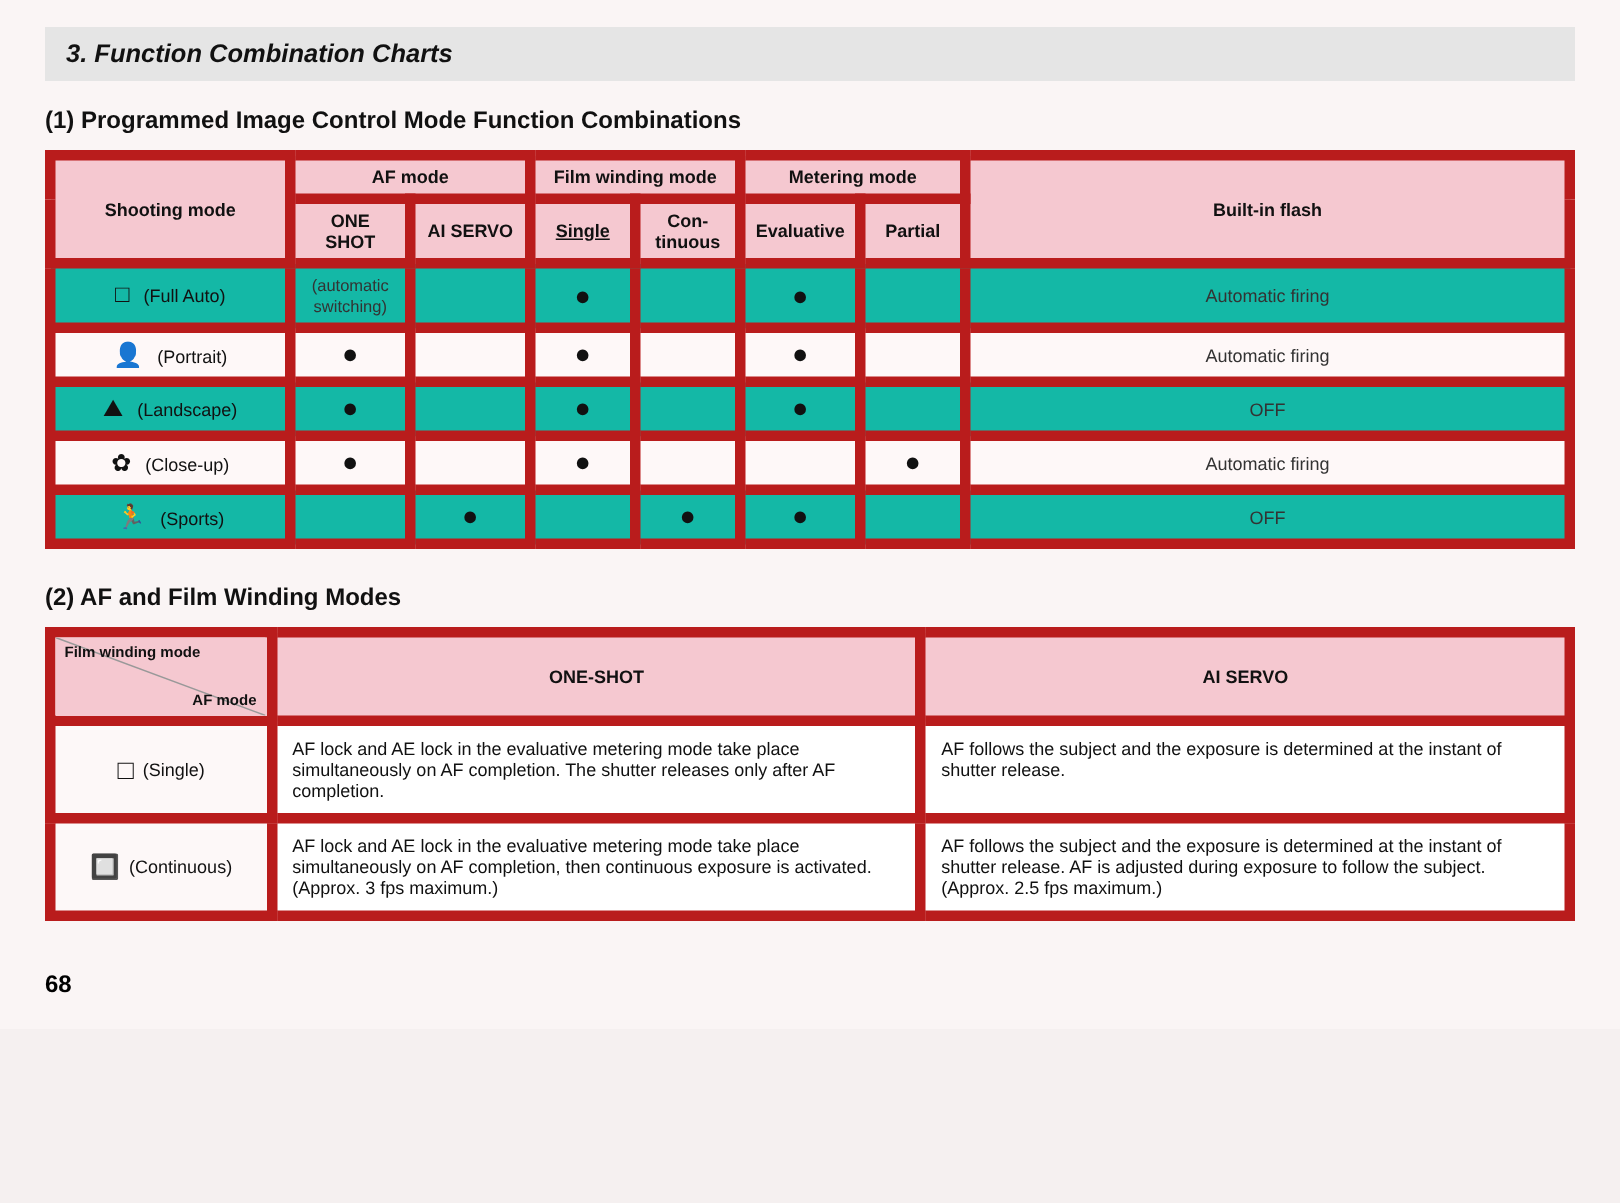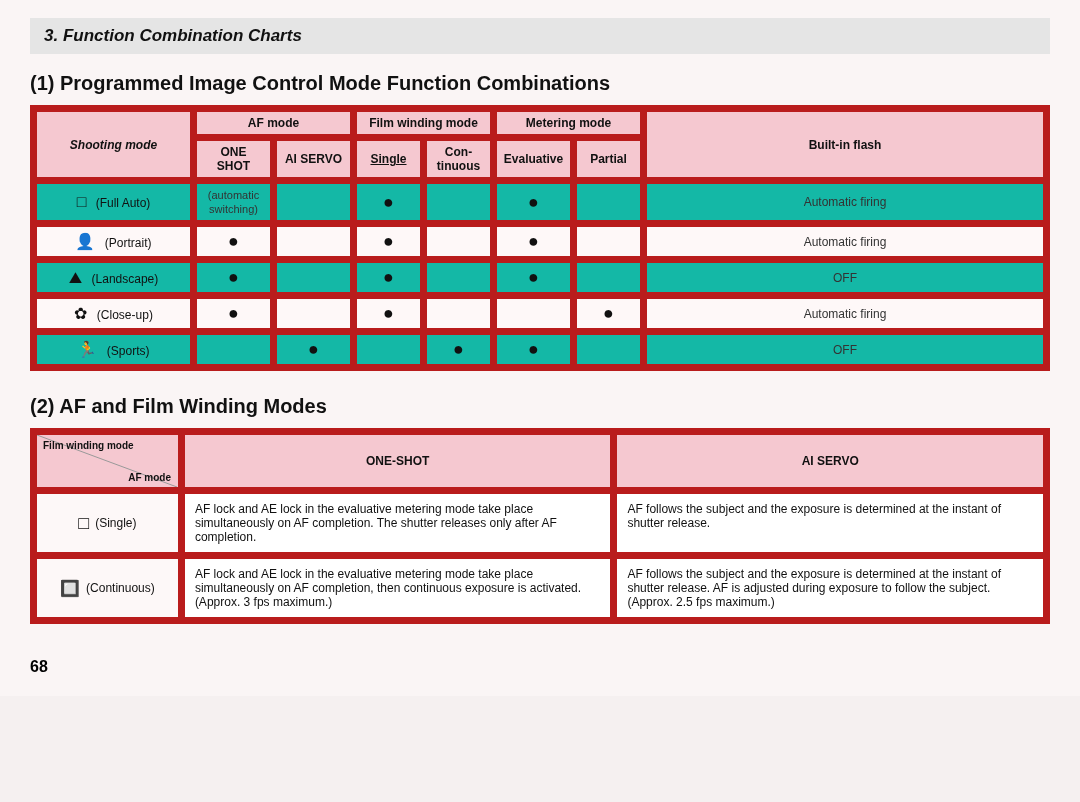--- a/index.html
+++ b/index.html
@@ -18,21 +18,21 @@
     .section-header {
       background: #e5e5e5;
       padding: 8px 14px;
       font-size: 17px;
       font-weight: bold;
       font-style: italic;
       margin-bottom: 18px;
       color: #111;
     }
     .subsection-title {
-      font-size: 20px;
+      font-size: 16px;
       font-weight: bold;
       margin-bottom: 10px;
       color: #111;
     }
     
     .table-container {
       margin-bottom: 24px;
     }
     table {
       border-collapse: collapse;
@@ -55,21 +55,20 @@
     .col-single { width: 70px; text-decoration: underline; }
     .col-continuous { width: 70px; }
     .col-evaluative { width: 80px; }
     .col-partial { width: 70px; }
     .header-pink {
       background: #f5c8d0;
     }
     .header-group {
       background: #f5c8d0;
       font-weight: bold;
-      font-style: italic;
     }
     .row-mode td {
       background: #14b8a6;
     }
     .row-mode:nth-child(even) td {
       background: #fef8f8;
     }
     .bullet { font-size: 18px; font-weight: bold; }
     
     .table2 th {

